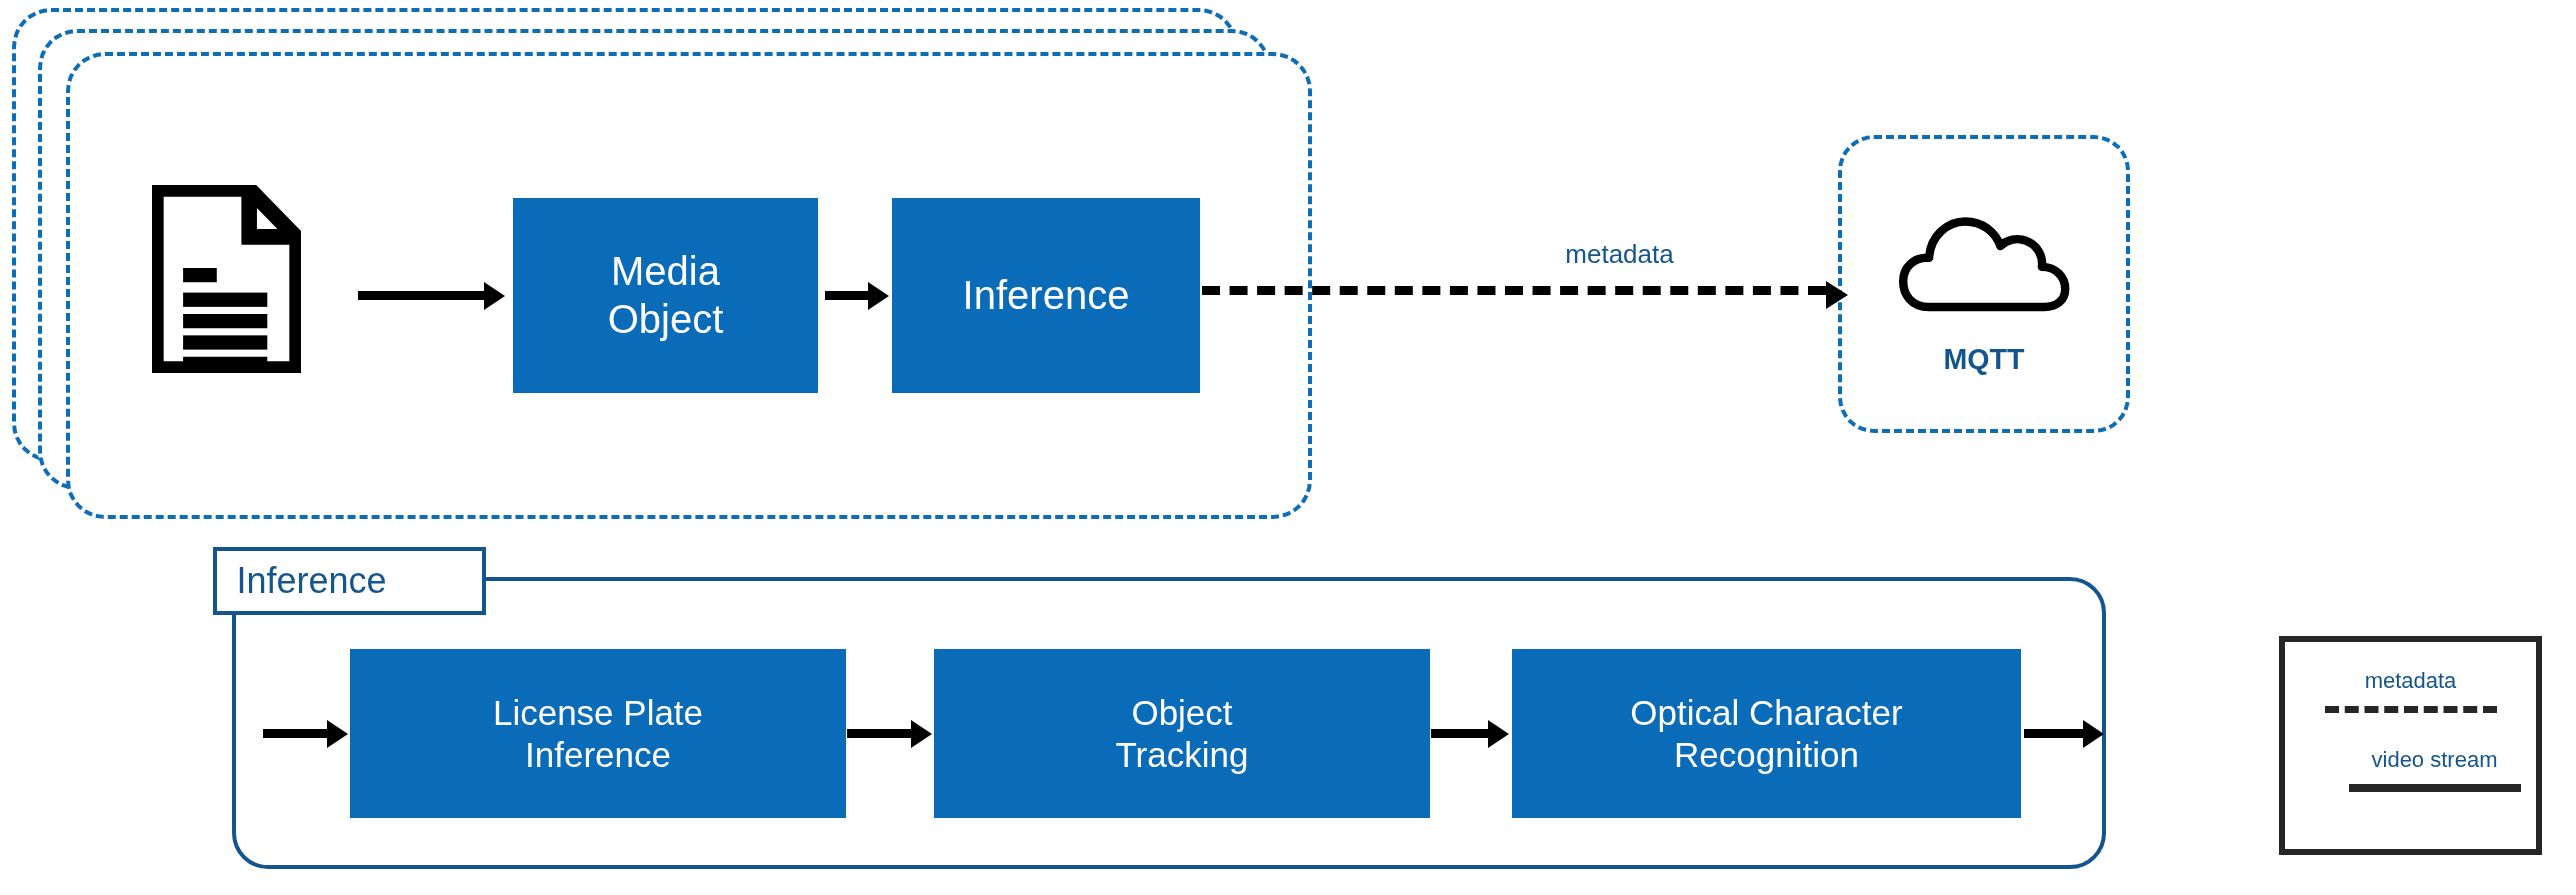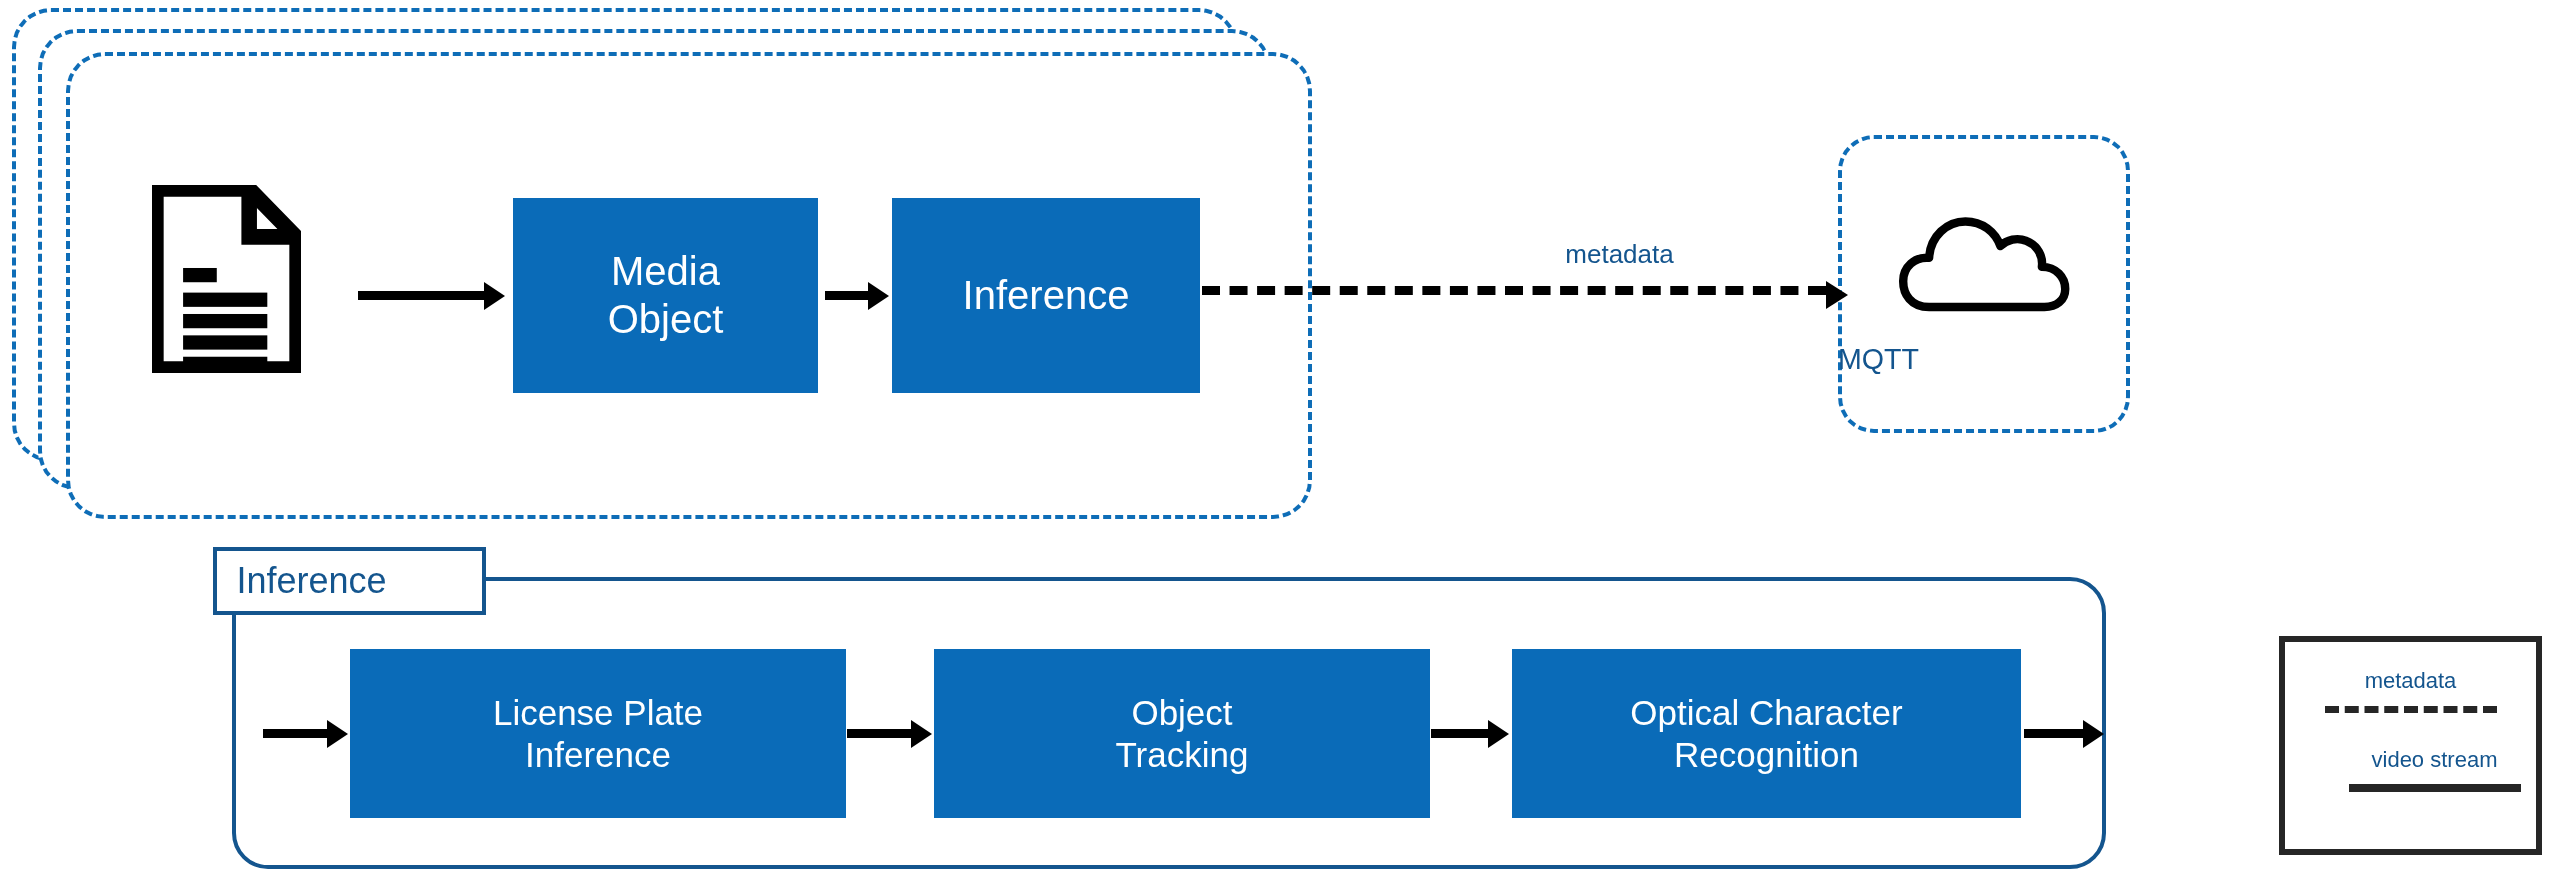--- a/index.html
+++ b/index.html
@@ -71,22 +71,22 @@
   }
 
   
   .mqtt-card{
     position:absolute;left:1838px;top:135px;width:292px;height:298px;
     border:4.5px dashed #0E6DB7;border-radius:36px;background:#fff;
     box-sizing:border-box;z-index:6;
   }
   .cloud-icon{position:absolute;left:1898px;top:198px;width:175px;height:117px;z-index:7;}
   .mqtt-label{
-    position:absolute;left:1838px;top:343px;width:292px;text-align:left;
-    color:#14558E;font-size:28.6px;z-index:7;
+    position:absolute;left:1838px;top:343px;width:292px;text-align:center;
+    color:#14558E;font-size:28.6px;z-index:7;font-weight:bold;
   }
 
   
   .group-box{
     position:absolute;left:232px;top:577px;width:1874px;height:292px;
     border:4.5px solid #14558E;border-radius:36px;background:#fff;
     box-sizing:border-box;z-index:2;
   }
   .group-tab{
     position:absolute;left:213px;top:547px;width:273px;height:68px;

